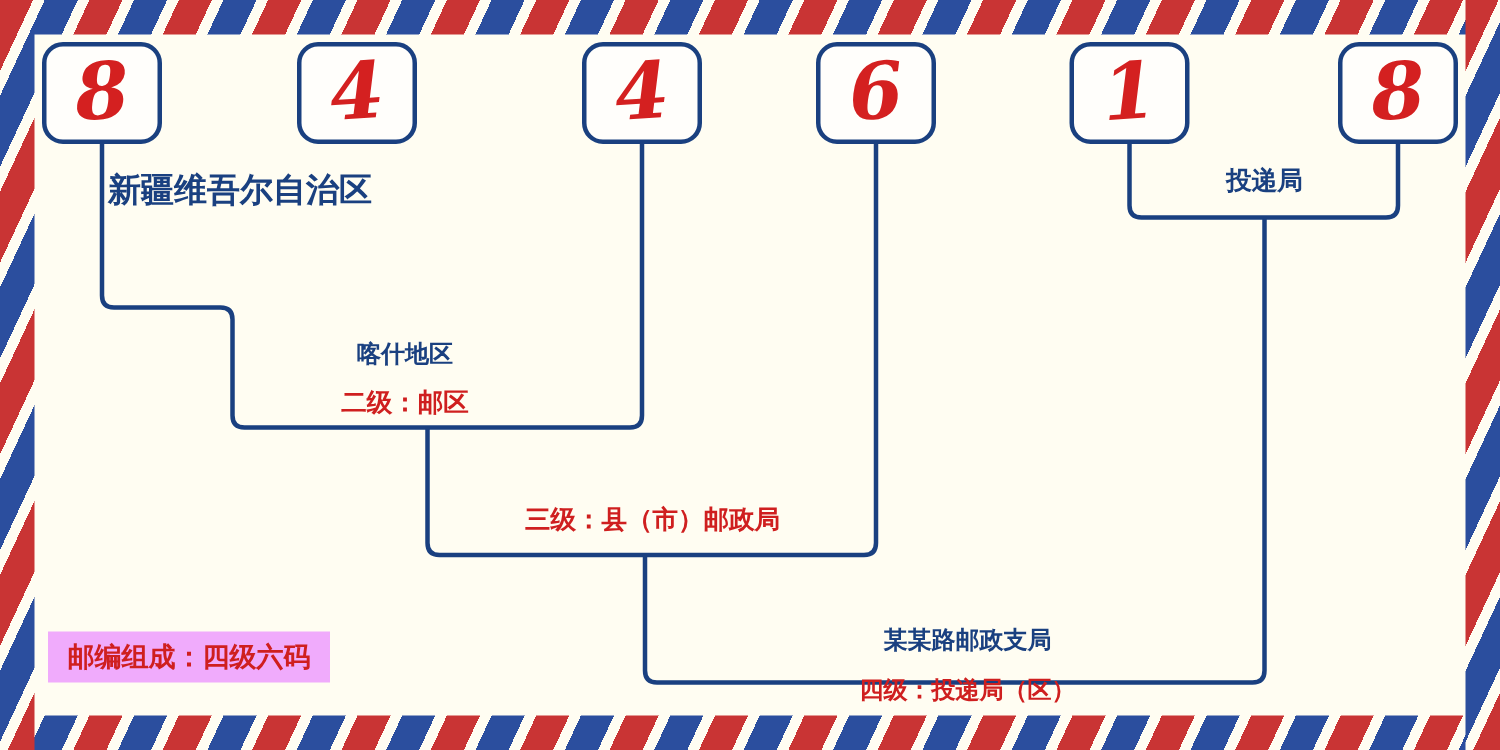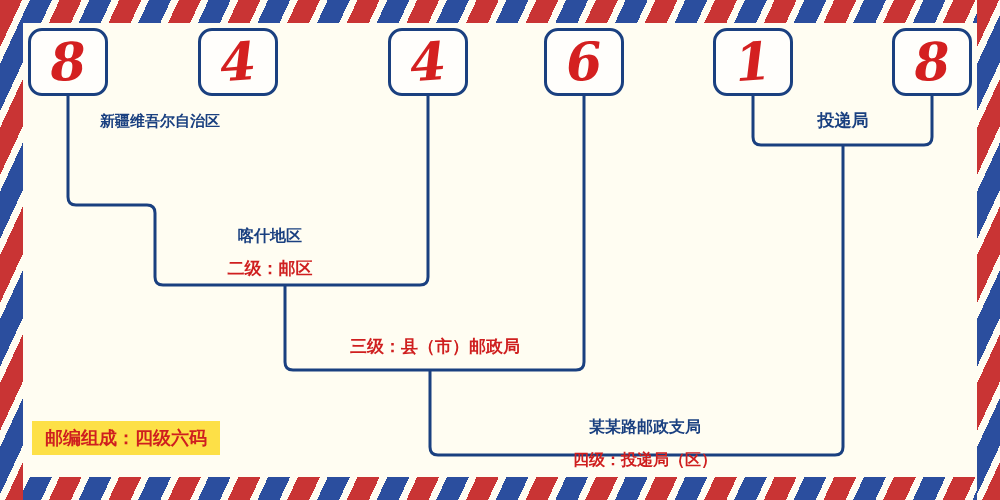--- a/index.html
+++ b/index.html
@@ -41,37 +41,37 @@
   }
   .db1{left:28px;} .db2{left:198px;} .db3{left:388px;}
   .db4{left:544px;} .db5{left:713px;} .db6{left:892px;}
   
   .connectors{position:absolute;left:0;top:0;z-index:2;}
   
   .lvl{position:absolute;text-align:center;z-index:3;}
   .lvl-name{color:#1a4080;font-weight:bold;}
   .lvl-desc{color:#cf1f1f;font-weight:bold;white-space:pre-line;}
   .lvl1{left:60px;top:112px;width:200px;}
-  .lvl1 .lvl-name{font-size:15px;}
+  .lvl1 .lvl-name{font-size:22px;}
   .lvl1 .lvl-desc{font-size:17px;line-height:23px;margin-top:5px;}
   .lvl2{left:170px;top:226px;width:200px;}
   .lvl2 .lvl-name{font-size:16px;}
   .lvl2 .lvl-desc{font-size:17px;margin-top:10px;}
   .lvl3{left:320px;top:310px;width:230px;}
   .lvl3 .lvl-name{font-size:19px;}
   .lvl3 .lvl-desc{font-size:17px;margin-top:25px;}
   .lvl4{left:530px;top:394px;width:230px;margin-top:23px;}
   .lvl4 .lvl-name{font-size:16px;}
   .lvl4 .lvl-desc{font-size:16px;margin-top:12px;}
   .lvl5{left:783px;top:109px;width:120px;}
   .lvl5 .lvl-name{font-size:17px;}
   
   .badge{
     position:absolute;left:32px;top:421px;z-index:3;
-    background:#fde047;
+    background:#f0abfc;
     color:#cf1f1f;font-weight:bold;font-size:18px;
     padding:5px 13px;
   }
 </style>
 </head>
 <body>
 
 <div class="stage">
 
   <div class="edge edge-top">

